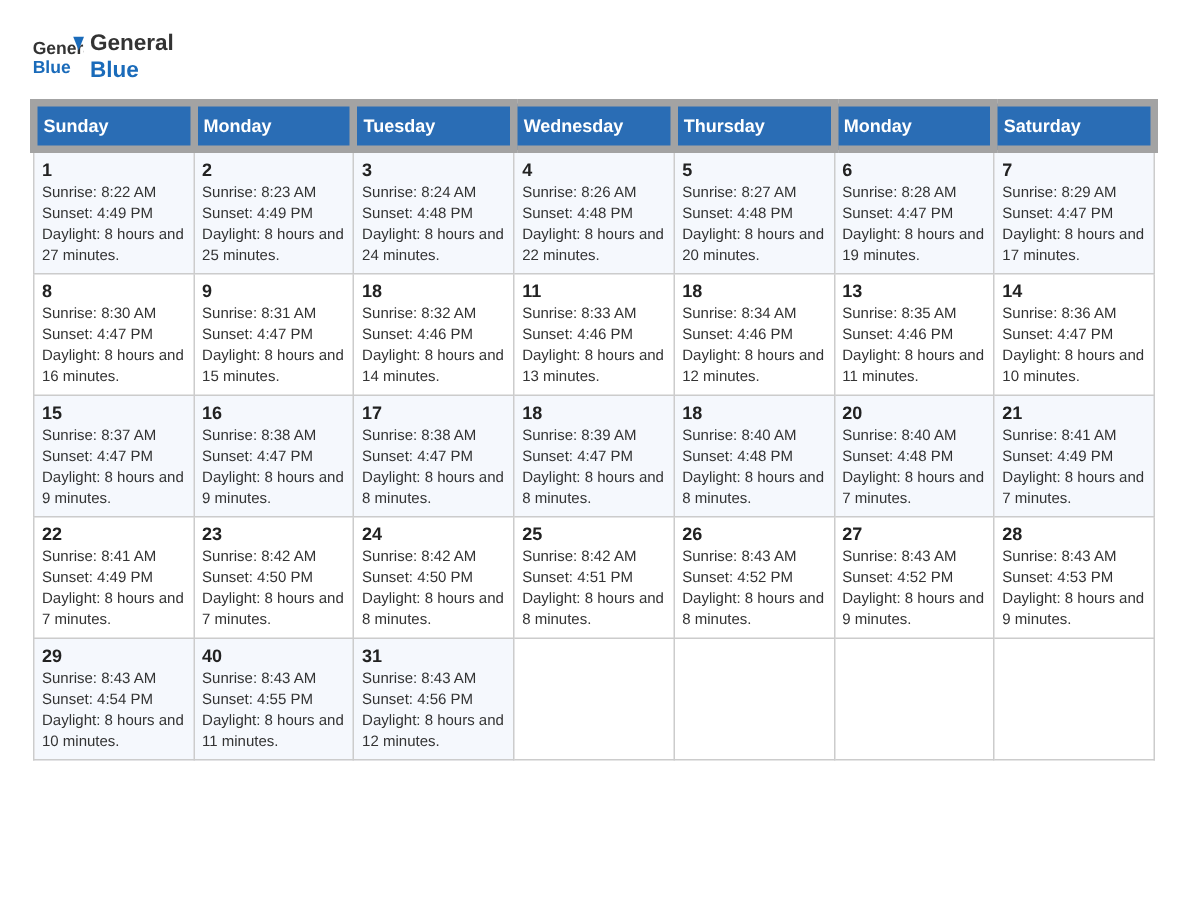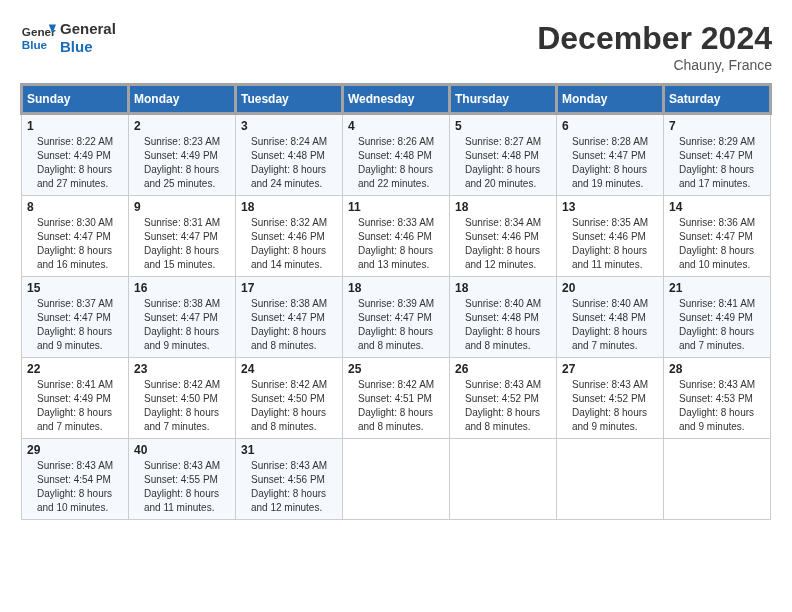--- a/index.html
+++ b/index.html
@@ -42,21 +42,21 @@
       border-collapse: collapse;
       font-size: 10.5px;
     }
     thead tr th {
       background-color: #2a6db5;
       color: #fff;
       padding: 6px 4px;
       text-align: left;
       font-size: 12px;
       font-weight: bold;
-      border: 3px solid #a3a3a3;
+      border: 5px solid #a3a3a3;
     }
     tbody tr td {
       border: 1px solid #ccc;
       padding: 4px 5px;
       vertical-align: top;
       background: #fff;
       height: 80px;
       width: calc(100% / 7);
     }
     tbody tr:nth-child(odd) td {
@@ -69,42 +69,37 @@
       font-weight: bold;
       font-size: 12px;
       display: block;
       margin-bottom: 2px;
       color: #222;
     }
     .day-info {
       color: #333;
       font-size: 10px;
       line-height: 1.4;
-      margin-left: 10px;
     }
   </style>
 </head>
 <body>
 
 <div class="header">
   <div class="logo">
     <svg class="logo-icon" viewBox="0 0 40 40" xmlns="http://www.w3.org/2000/svg">
       <text x="2" y="18" font-size="13" font-weight="bold" fill="#333">General</text>
       <text x="2" y="32" font-size="13" font-weight="bold" fill="#1a6bba">Blue</text>
       <polygon points="32,5 40,5 36,15" fill="#1a6bba"></polygon>
     </svg>
     <div>
       <div style="font-size:15px;font-weight:bold;color:#333;line-height:1.2">General</div>
       <div style="font-size:15px;font-weight:bold;color:#1a6bba;line-height:1.2">Blue</div>
     </div>
   </div>
-  <div class="title-area">
-    <div class="month-title">December 2024</div>
-    <div class="location">Chauny, France</div>
-  </div>
 </div>
 
 <table>
   <thead>
     <tr>
     <th>Sunday</th>
         <th>Monday</th>
         <th>Tuesday</th>
         <th>Wednesday</th>
         <th>Thursday</th>

